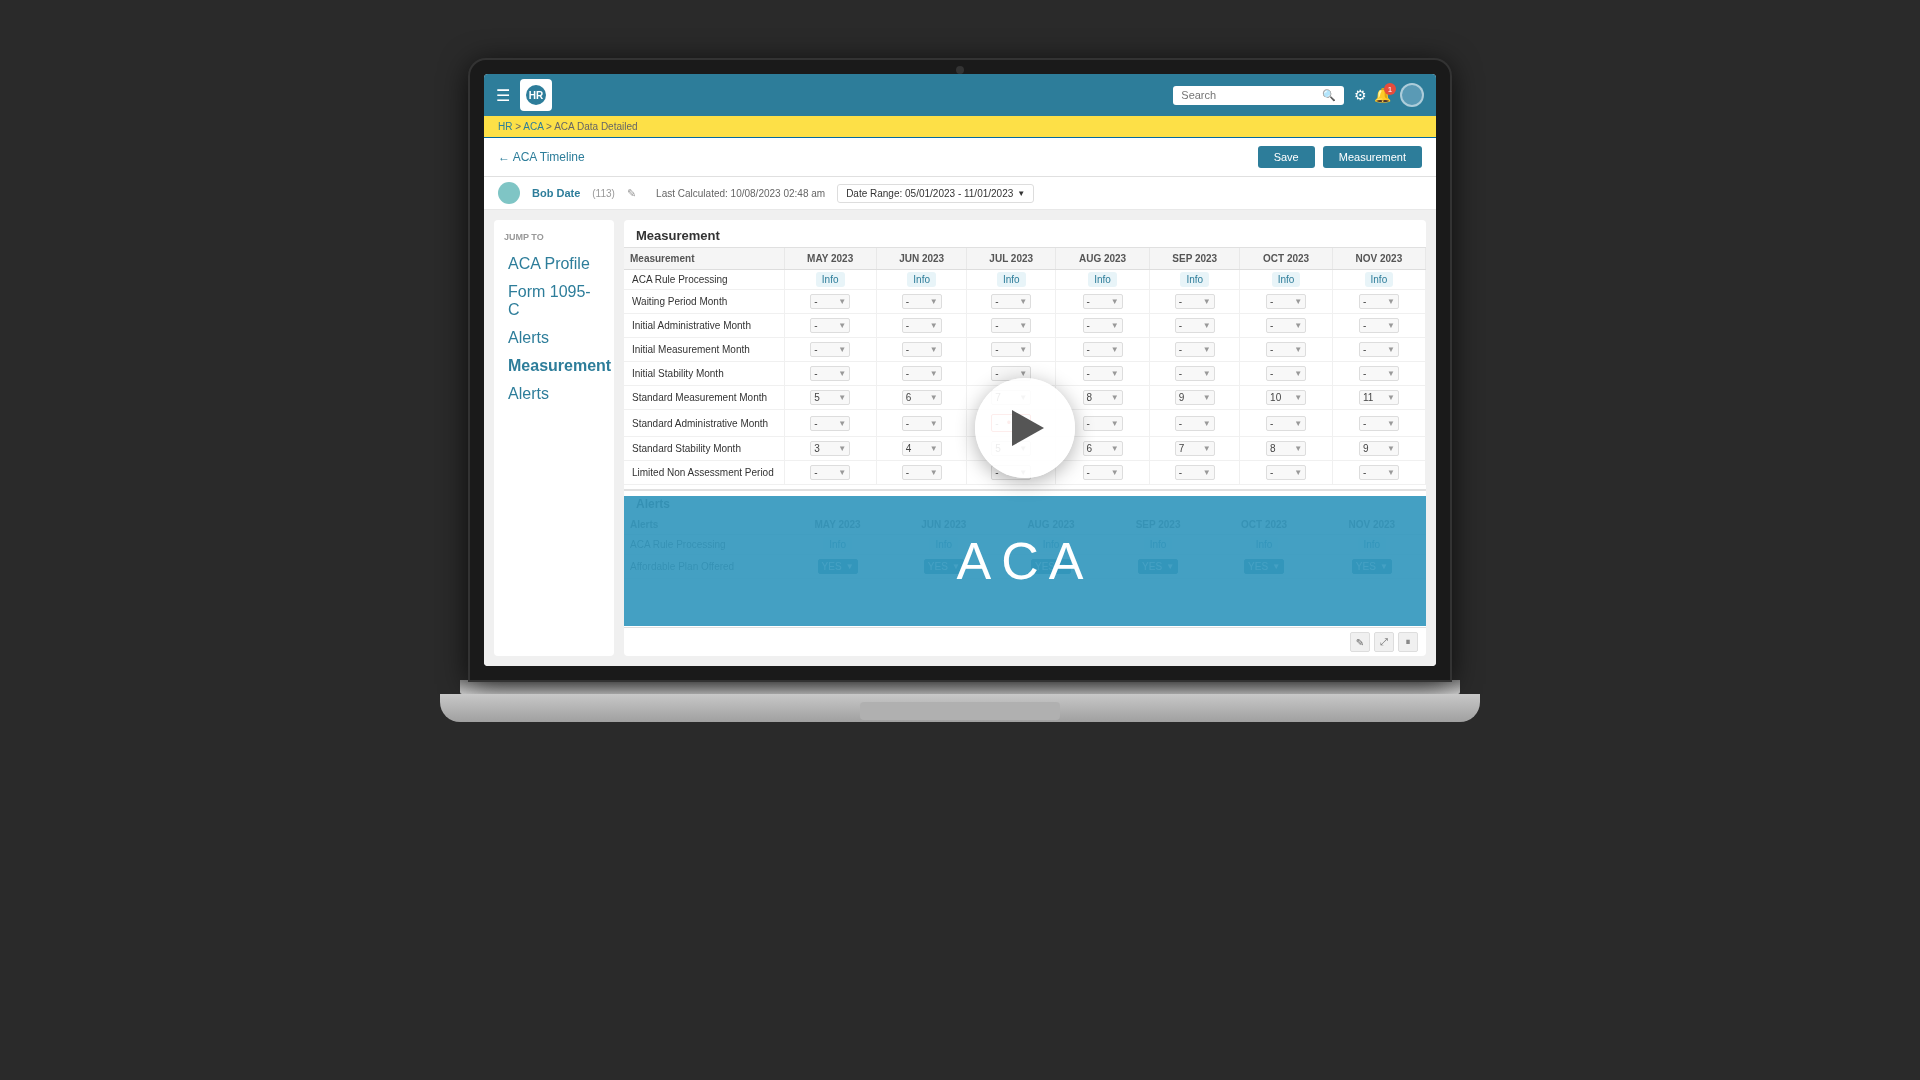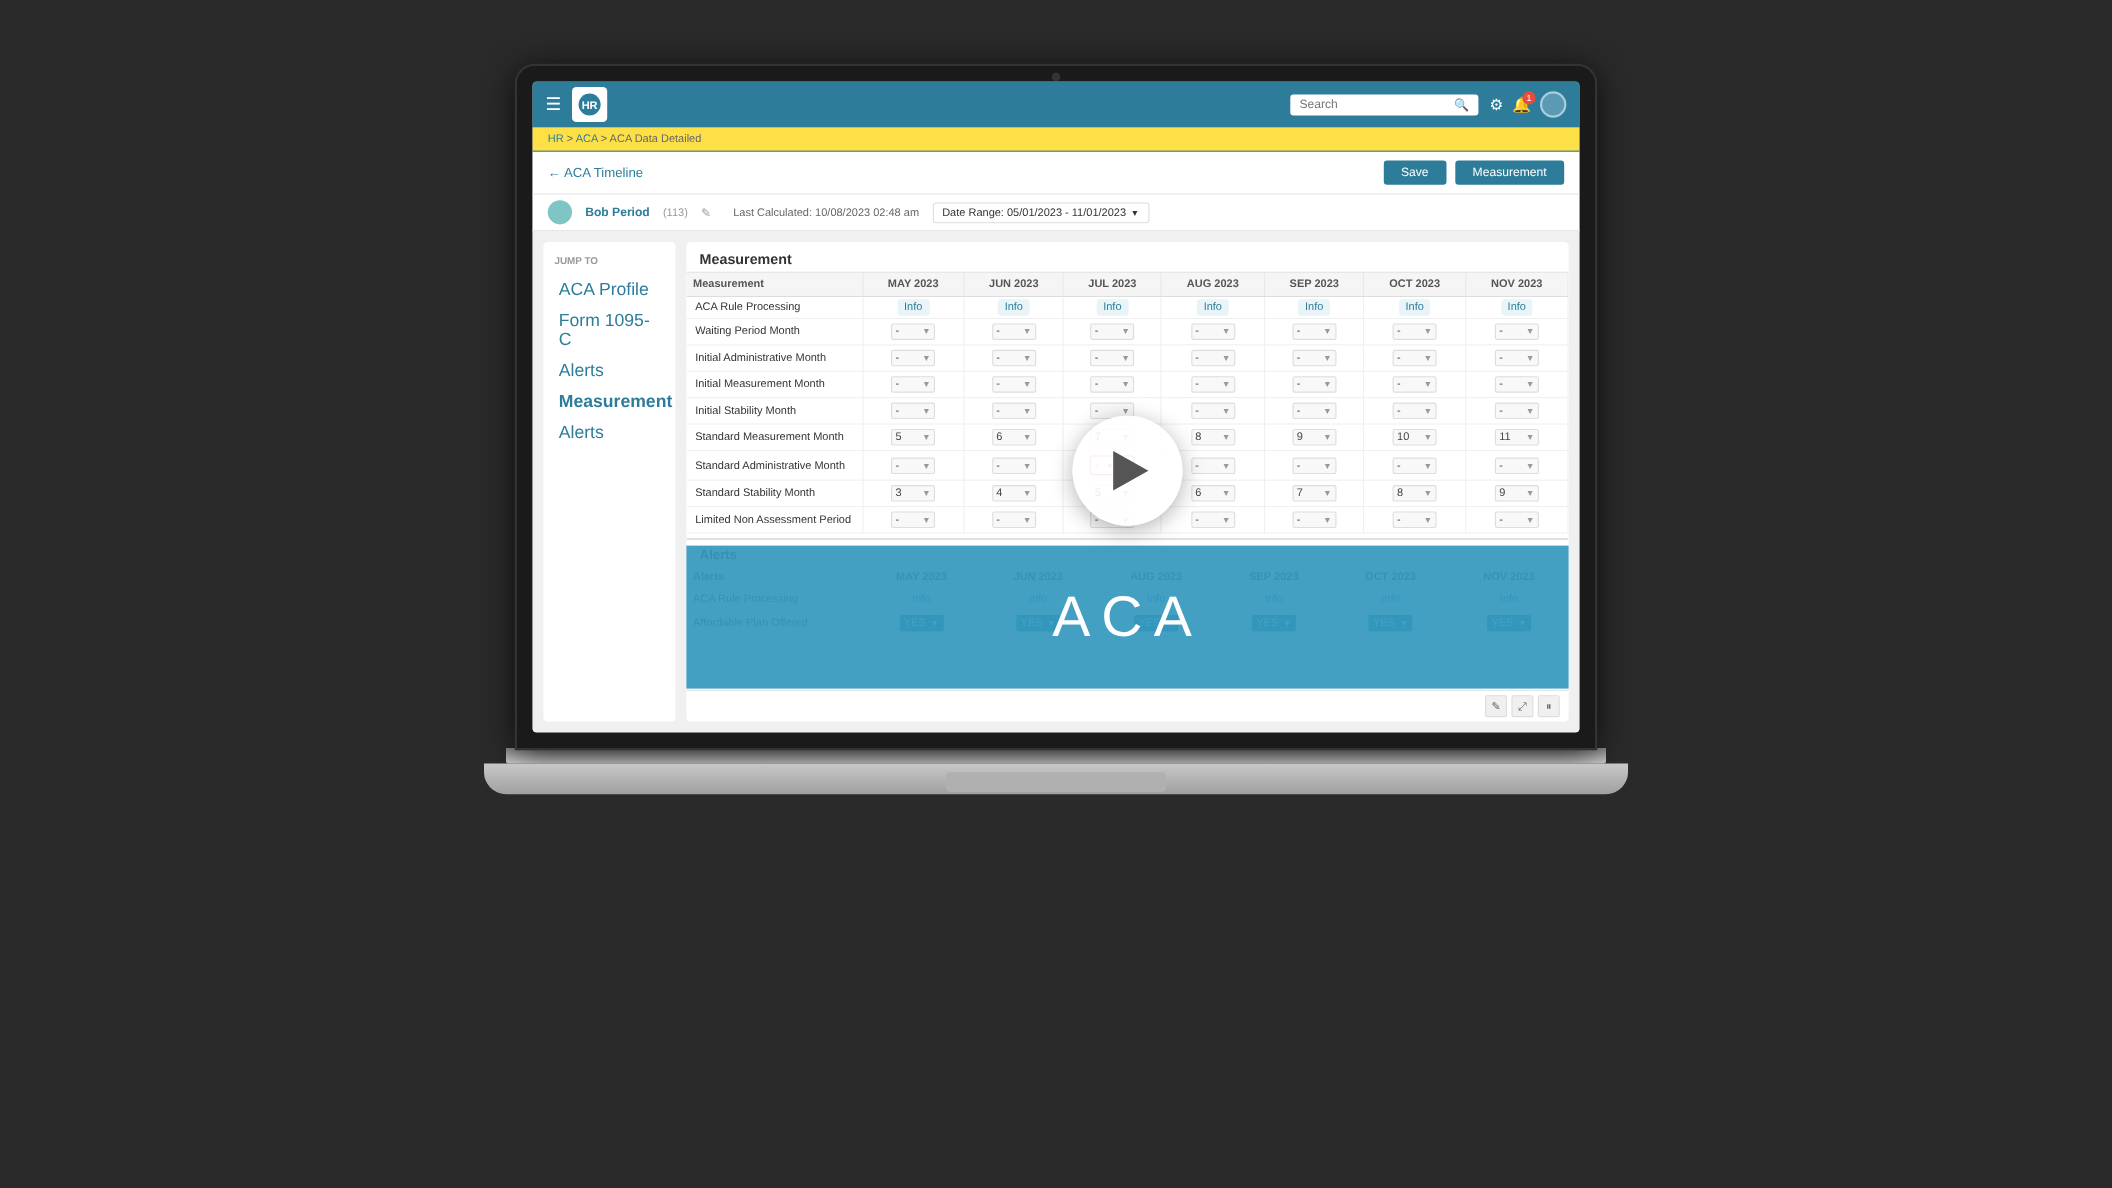--- a/index.html
+++ b/index.html
@@ -546,21 +546,21 @@
               <span class="back-btn">← ACA Timeline</span>
             </div>
             <div class="page-actions">
               <button class="btn-save">Save</button>
               <button class="btn-recalculate">Measurement</button>
             </div>
           </div>
 
           <div class="user-info-bar">
             <div class="user-avatar-sm"></div>
-            <span class="user-name">Bob Period</span>
+            <span class="user-name">Bob Date</span>
             <span class="user-id">(113)</span>
             <span style="color:#999;font-size:11px;">✎</span>
             <span class="calc-info">Last Calculated: 10/08/2023 02:48 am</span>
             <div class="date-range-btn">
               <span>Date Range: 05/01/2023 - 11/01/2023</span>
               <span style="font-size:8px;">▼</span>
             </div>
           </div>
 
           <div class="content-area">

